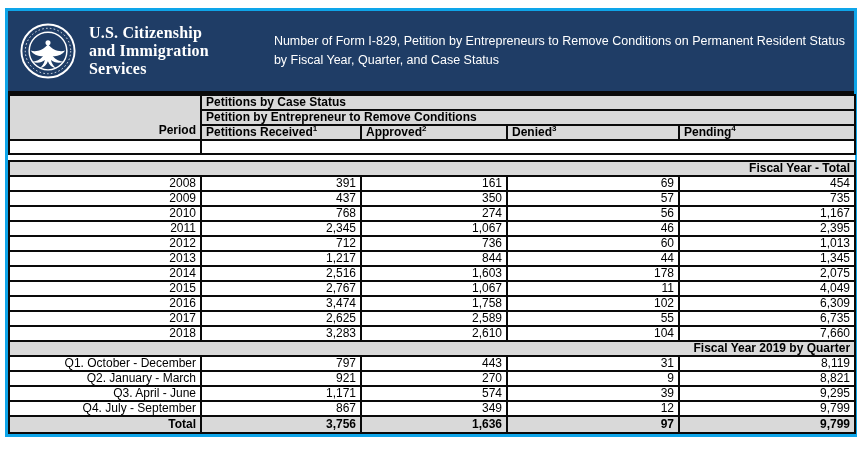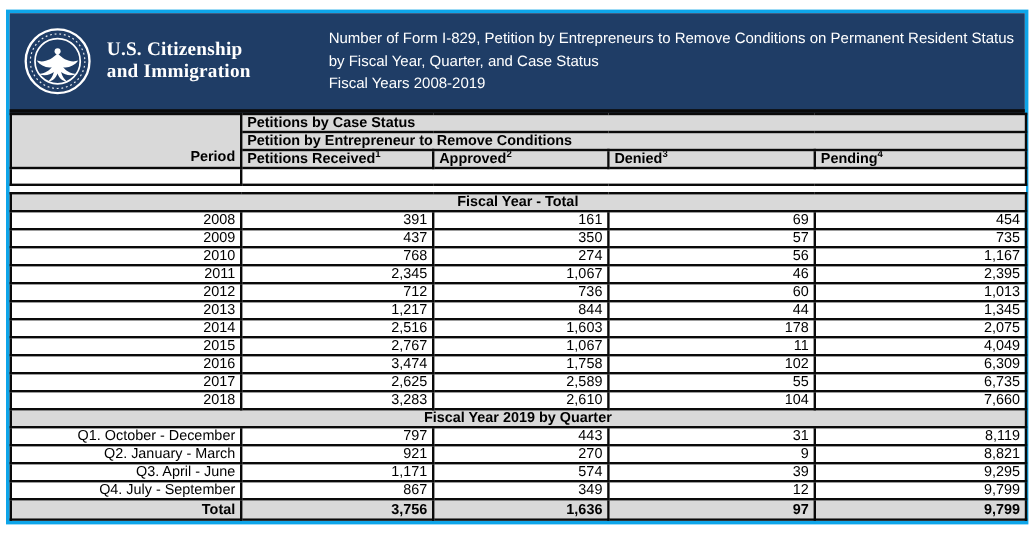--- a/index.html
+++ b/index.html
@@ -12,21 +12,21 @@
   .title{position:absolute;right:9px;top:0;height:100%;display:flex;flex-direction:column;justify-content:center;text-align:left;color:#fff;font-size:12.5px;line-height:1.5;}
   
   table{border-collapse:collapse;width:100%;table-layout:fixed;font-size:12px;color:#000;}
   col.c-period{width:192px;}col.c-recv{width:160px;}col.c-appr{width:146px;}col.c-den{width:172px;}col.c-pend{width:176px;}
   th,td{border:2px solid #0a0a0a;padding:0 4px;height:13px;line-height:13px;overflow:hidden;white-space:nowrap;}
   thead th{background:#D9D9D9;font-weight:bold;text-align:left;}
   th.period-h{text-align:right;vertical-align:bottom;padding-left:3px;padding-bottom:2px;}
   th sup{font-size:8px;line-height:0;}
   tr.empty-row td{background:#fff;height:12px;}
   tr.gap-row td{border-left:none;border-right:none;border-top:none;border-bottom:none;height:5px;background:#fff;}
-  td.section-label{background:#D9D9D9;font-weight:bold;text-align:center;padding-left:3px;margin-top:48px;}
+  td.section-label{background:#D9D9D9;font-weight:bold;text-align:right;padding-left:3px;margin-top:48px;}
   td.period{text-align:right;padding-left:10px;}
   td.val{text-align:right;padding-right:4px;}
   tr.total-row td{background:#D9D9D9;font-weight:bold;height:15px;}
 </style>
 </head>
 <body>
 
 <div class="frame">
 
   <div class="masthead" style="background: rgb(31, 61, 102);">
@@ -34,25 +34,25 @@
       <circle cx="30" cy="30" r="27.5" fill="none" stroke="#ffffff" stroke-width="2"></circle>
       <circle cx="30" cy="30" r="23.5" fill="none" stroke="#ffffff" stroke-width="1" stroke-dasharray="1.6,2.4" opacity="0.9"></circle>
       <circle cx="30" cy="30" r="19.5" fill="none" stroke="#ffffff" stroke-width="1.5"></circle>
       <path fill="#ffffff" d="M30 23 C 25 29, 18 31.5, 12 29.5 C 15 34, 20.5 36, 25 35.2 C 22 39, 17.5 41, 13.5 41 C 18 43, 23.5 42.2, 26.8 39.4 C 25.8 43.4, 23.8 46.2, 20.8 48.2 C 25.6 47.2, 28.7 44.4, 29.9 40.6 C 31.1 44.4, 34.2 47.2, 39 48.2 C 36 46.2, 34 43.4, 33 39.4 C 36.3 42.2, 41.8 43, 46.3 41 C 42.3 41, 37.8 39, 34.8 35.2 C 39.3 36, 44.8 34, 47.8 29.5 C 41.8 31.5, 34.8 29, 30 23 Z"></path>
       <circle cx="30" cy="21.5" r="2.6" fill="#ffffff"></circle>
       <rect x="27.4" y="27" width="5.2" height="7" rx="1.6" fill="#ffffff"></rect>
     </svg>
     <div class="agency">
       <div>U.S. Citizenship</div>
       <div>and Immigration</div>
+      <div>Services</div>
     </div>
     <div class="title">
       <div>Number of Form I-829, Petition by Entrepreneurs to Remove Conditions on Permanent Resident Status</div>
       <div>by Fiscal Year, Quarter, and Case Status</div>
-      <div>Fiscal Years 2008-2019</div>
     </div>
   </div>
 
   <table>
     <colgroup>
       <col class="c-period">
         <col class="c-recv">
         <col class="c-appr">
         <col class="c-den">
         <col class="c-pend">

